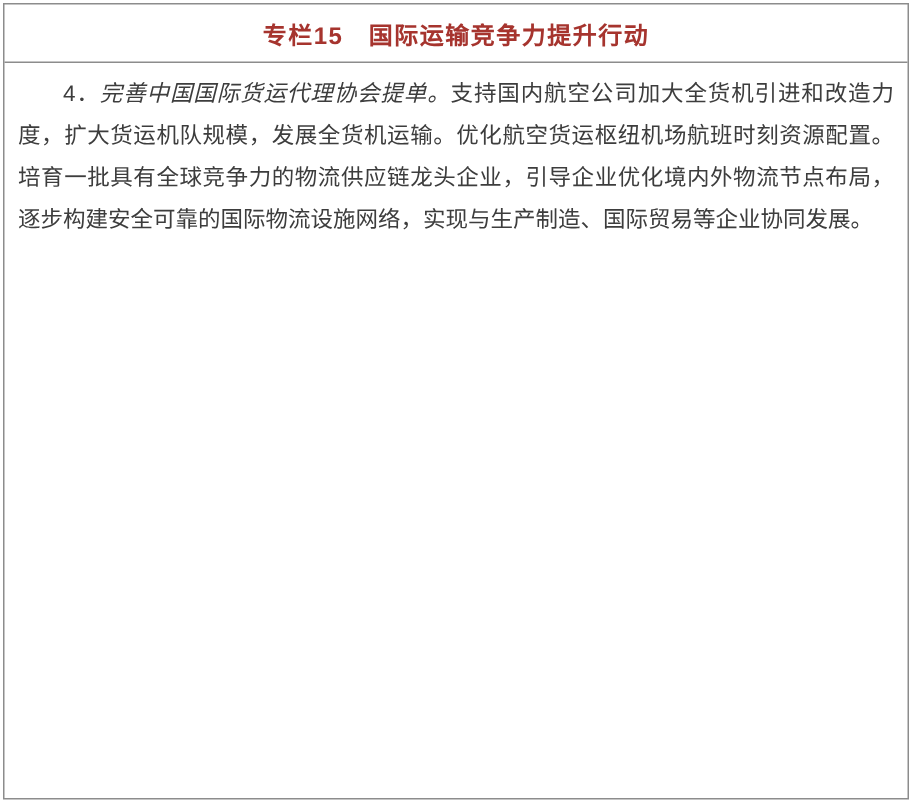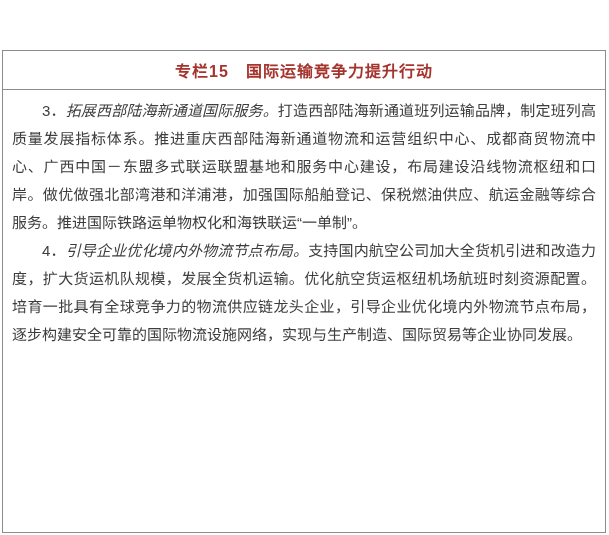--- a/index.html
+++ b/index.html
@@ -18,21 +18,20 @@
     position: absolute;
     left: 2px;
     top: 2px;
     right: 3px;
     bottom: 2px;
     border: 1px solid #8c8c8c;
     background: #ffffff;
     box-sizing: border-box;
     display: flex;
     flex-direction: column;
-    margin-top: 48px;
   }
   .column-title {
     height: 38px;
     flex: 0 0 38px;
     border-bottom: 1px solid #8c8c8c;
     display: flex;
     align-items: center;
     justify-content: center;
     font-size: 16px;
     font-weight: bold;
@@ -55,16 +54,15 @@
   .para-lead {
     font-style: italic;
   }
 </style>
 </head>
 <body>
 
 <div class="column-box">
   <div class="column-title">专栏15　国际运输竞争力提升行动</div>
   <div class="column-body">
-    <p><span>3．</span><span class="para-lead">拓展西部陆海新通道国际服务。</span><span>打造西部陆海新通道班列运输品牌，制定班列高质量发展指标体系。推进重庆西部陆海新通道物流和运营组织中心、成都商贸物流中心、广西中国－东盟多式联运联盟基地和服务中心建设，布局建设沿线物流枢纽和口岸。做优做强北部湾港和洋浦港，加强国际船舶登记、保税燃油供应、航运金融等综合服务。推进国际铁路运单物权化和海铁联运“一单制”。</span></p>
-    <p><span>4．</span><span class="para-lead">引导企业优化境内外物流节点布局。</span><span>支持国内航空公司加大全货机引进和改造力度，扩大货运机队规模，发展全货机运输。优化航空货运枢纽机场航班时刻资源配置。培育一批具有全球竞争力的物流供应链龙头企业，引导企业优化境内外物流节点布局，逐步构建安全可靠的国际物流设施网络，实现与生产制造、国际贸易等企业协同发展。</span></p>
+    <p><span>4．</span><span class="para-lead">完善中国国际货运代理协会提单。</span><span>支持国内航空公司加大全货机引进和改造力度，扩大货运机队规模，发展全货机运输。优化航空货运枢纽机场航班时刻资源配置。培育一批具有全球竞争力的物流供应链龙头企业，引导企业优化境内外物流节点布局，逐步构建安全可靠的国际物流设施网络，实现与生产制造、国际贸易等企业协同发展。</span></p>
   </div>
 </div>
 
 </body></html>

